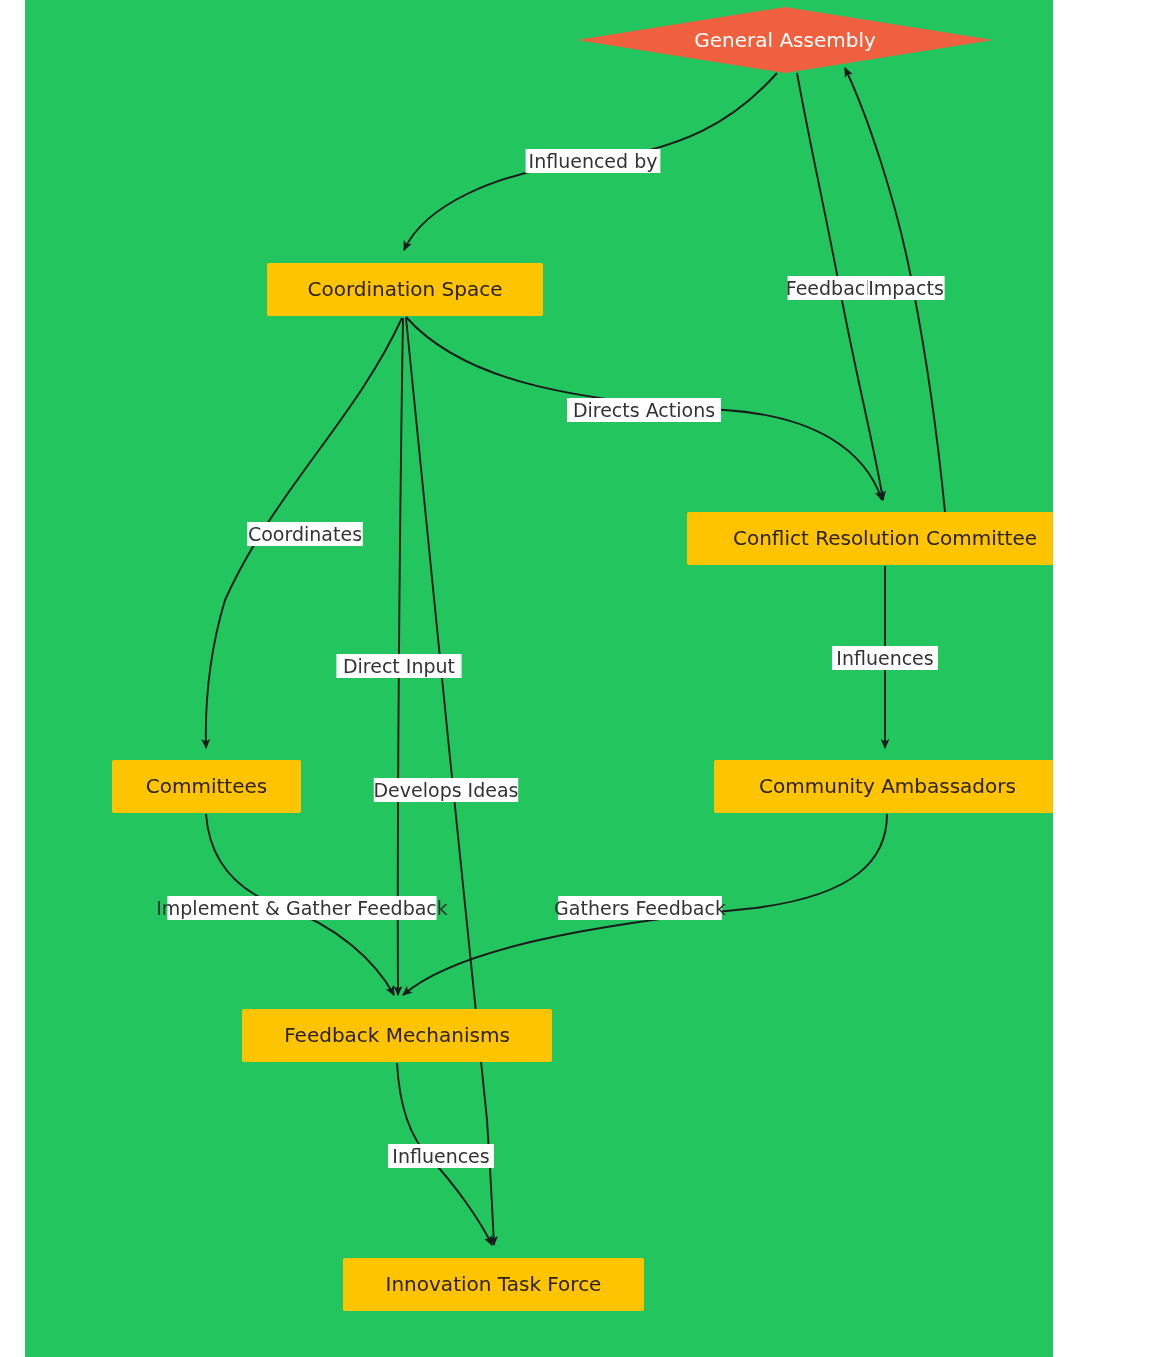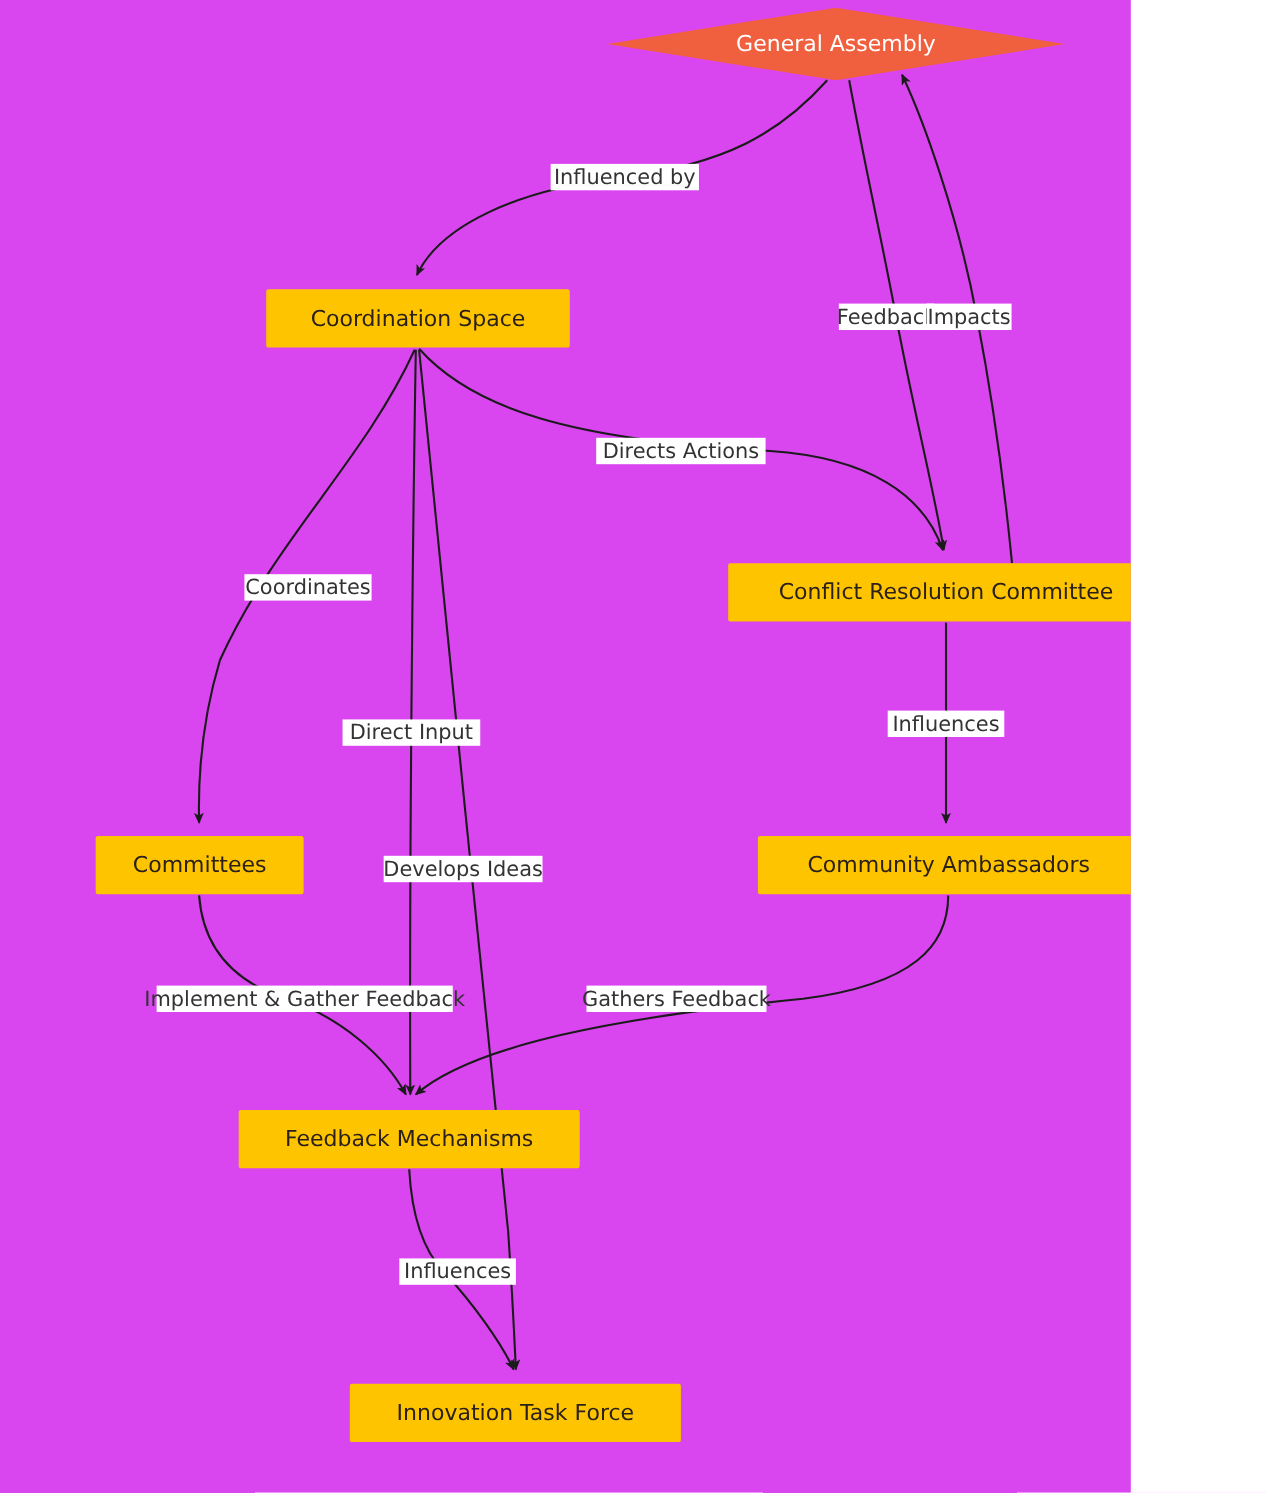--- a/index.html
+++ b/index.html
@@ -7,22 +7,23 @@
     padding: 0;
     background: #ffffff;
   }
   body {
     font-family: "DejaVu Sans", "Liberation Sans", sans-serif;
   }
   #canvas {
     position: relative;
     width: 1028px;
     height: 1357px;
-    background: #d946ef;
+    background: #22c55e;
     overflow: hidden;
+    margin-left: 25px;
   }
   svg#graph {
     position: absolute;
     left: 0;
     top: 0;
     width: 1151px;
     height: 1357px;
   }
   .edge-path {
     fill: none;

